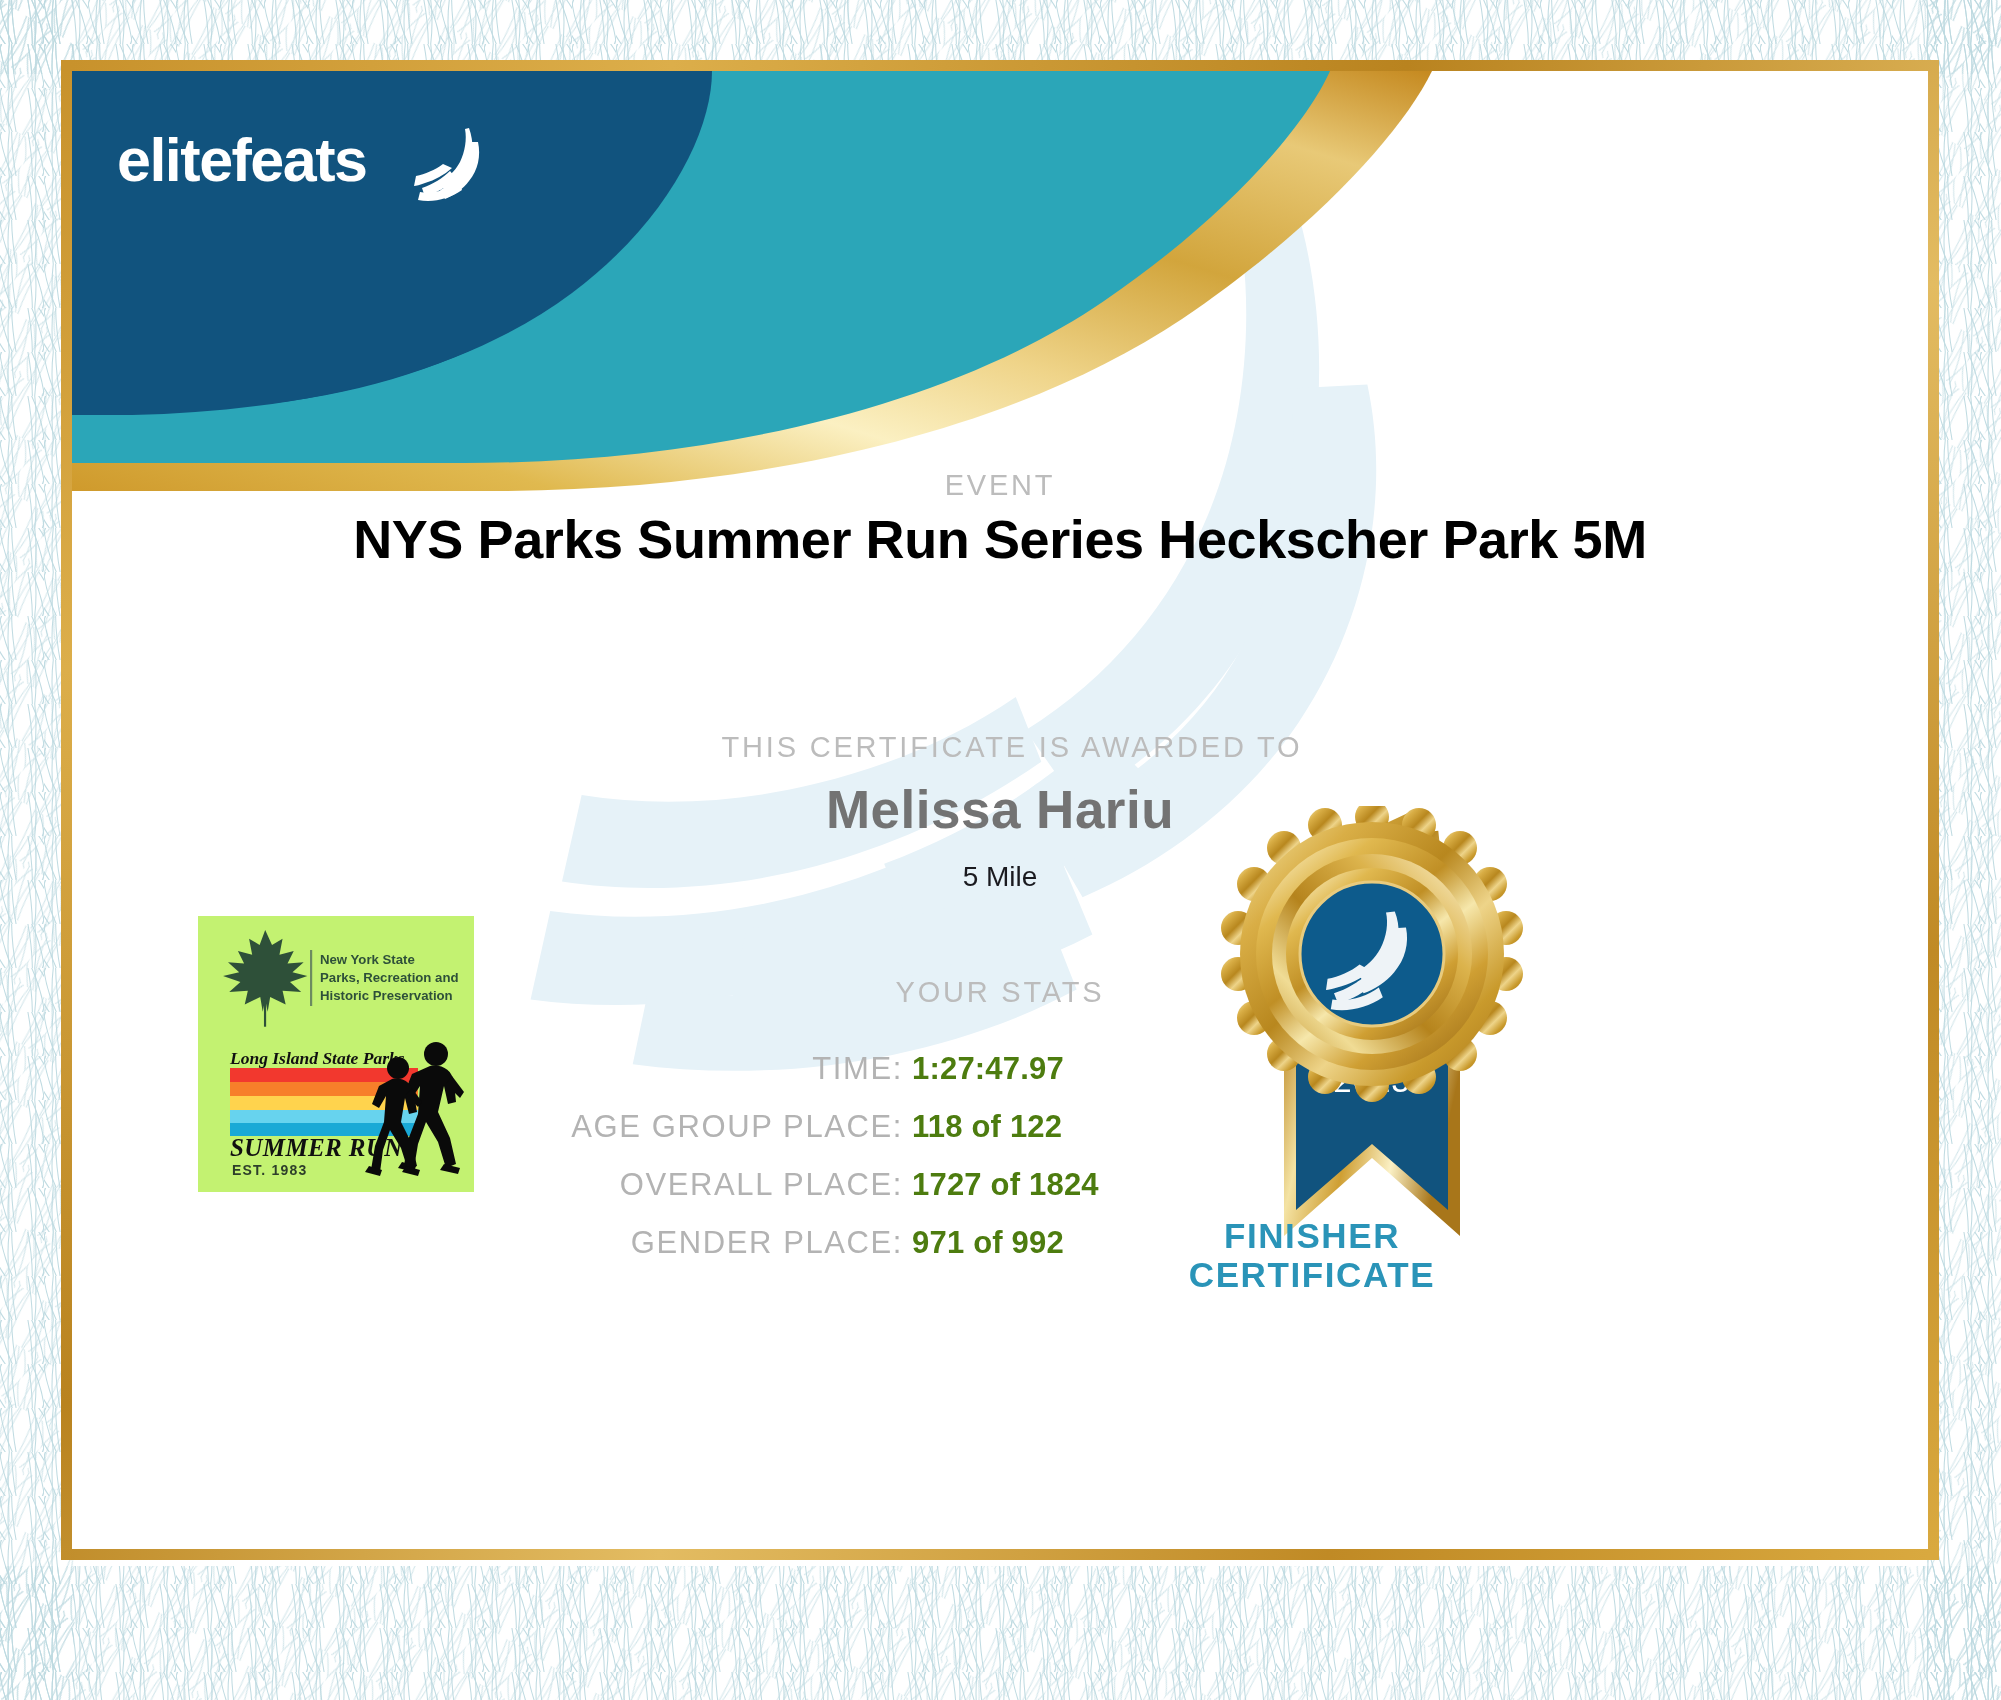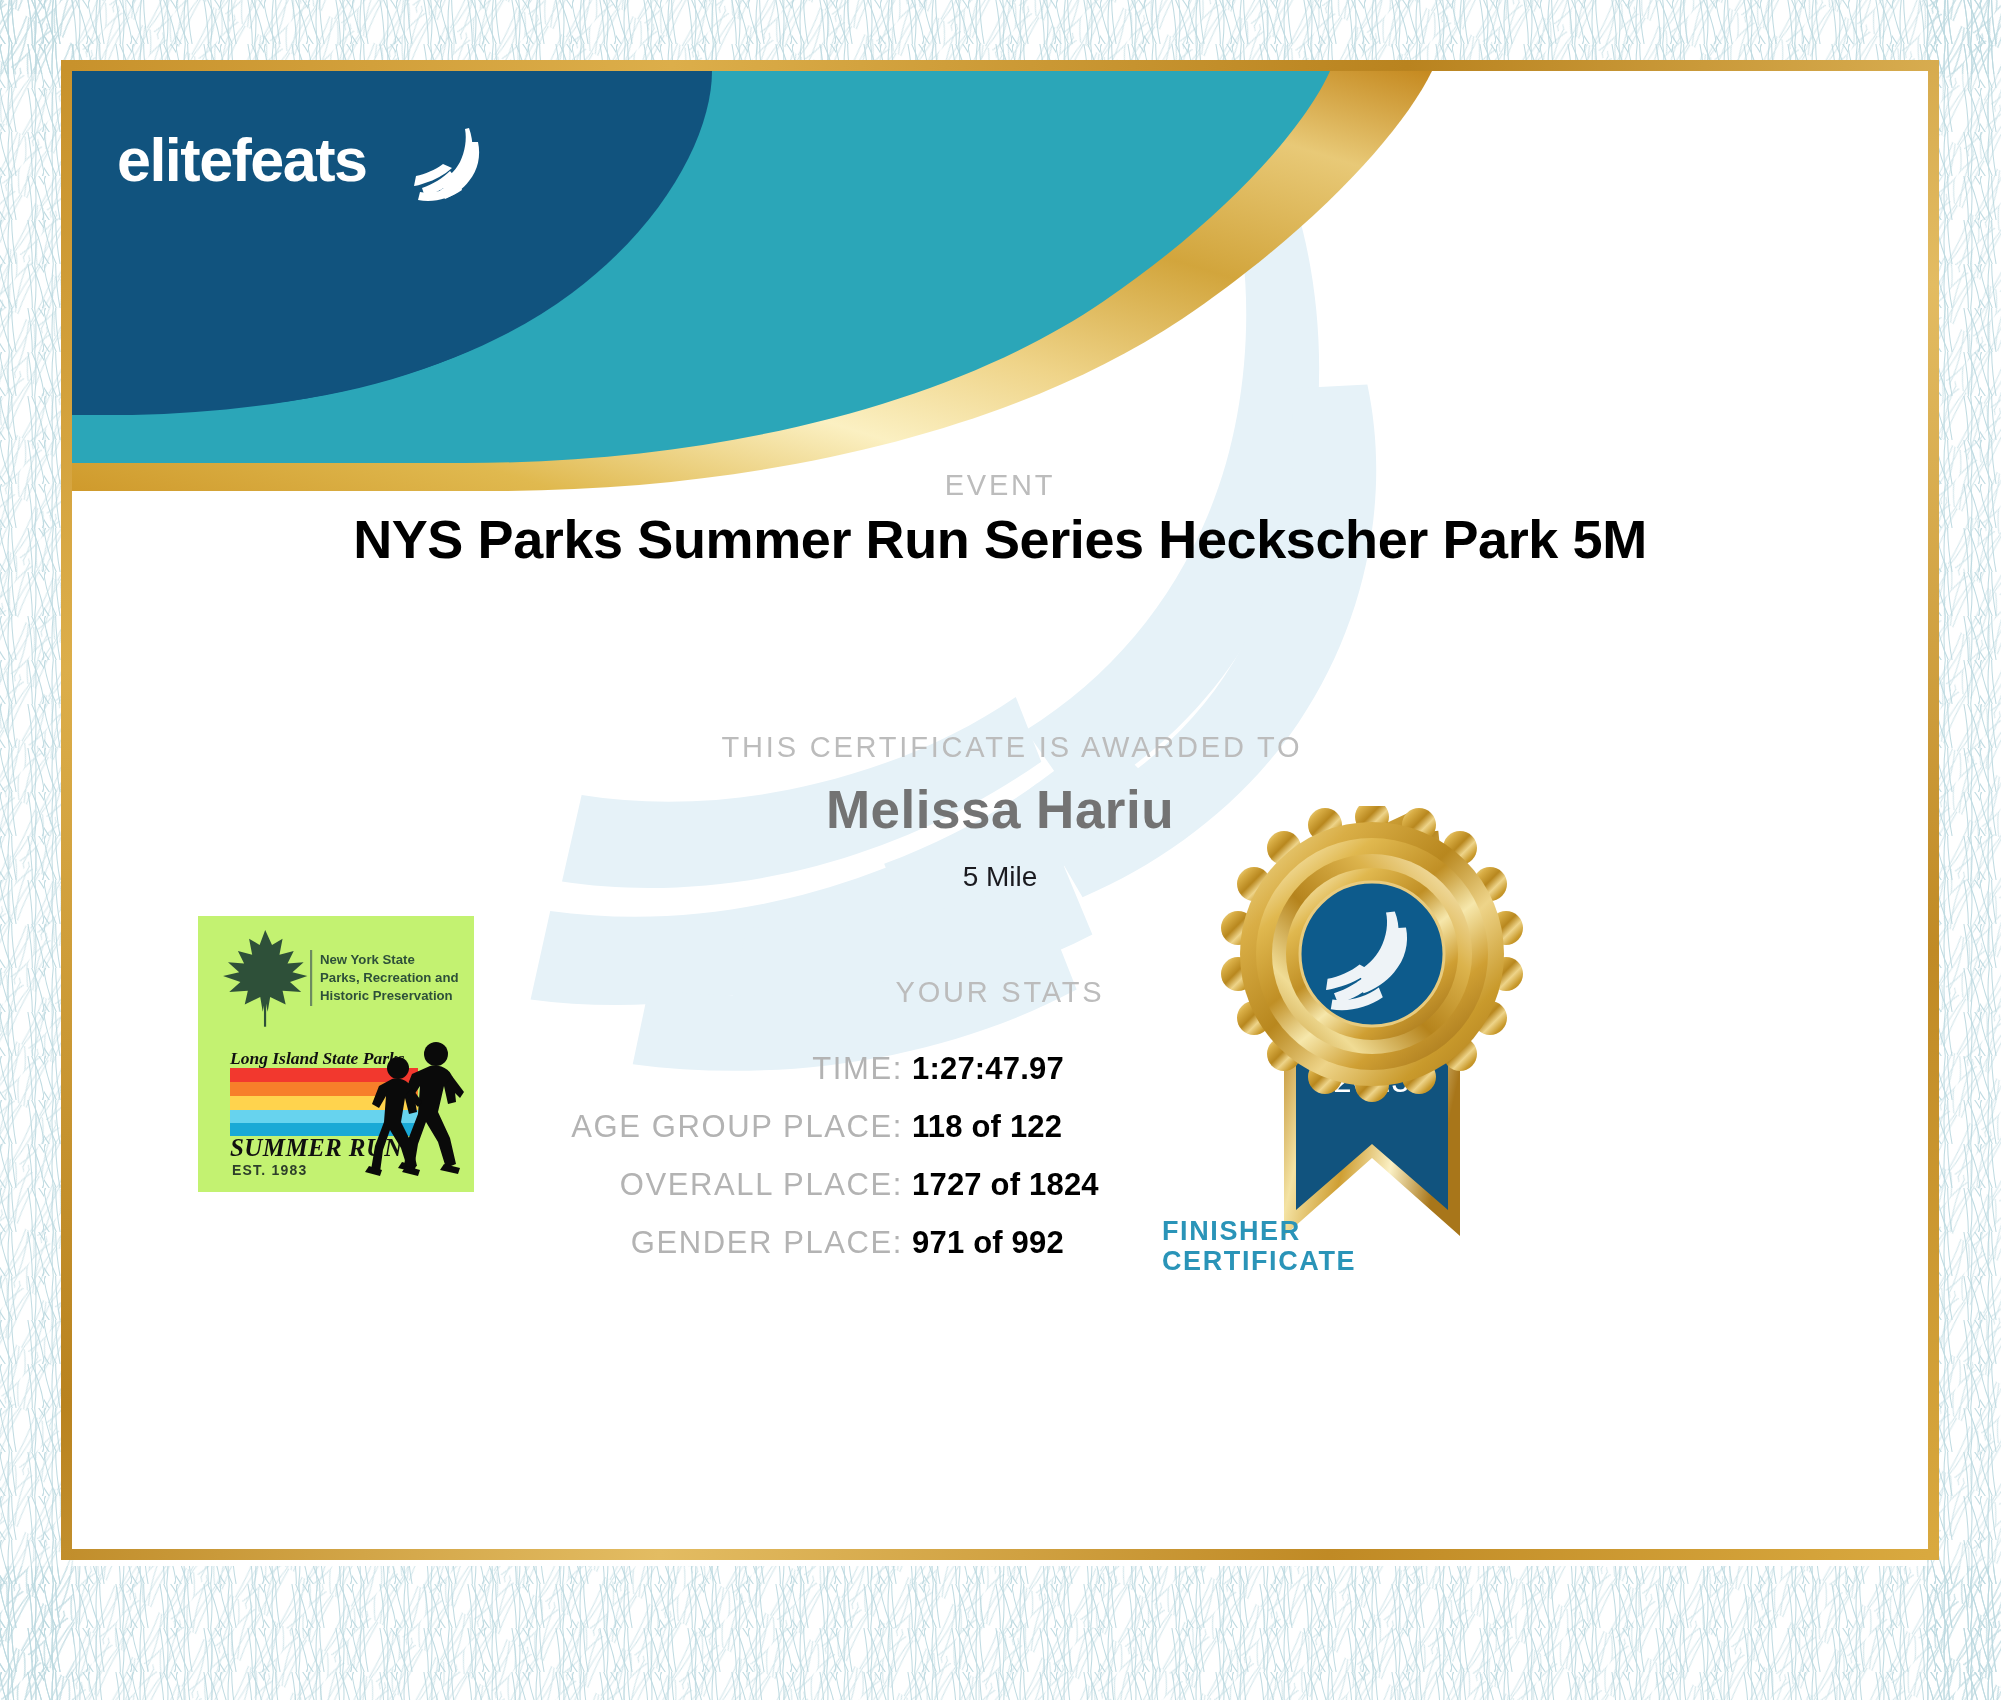--- a/index.html
+++ b/index.html
@@ -69,32 +69,32 @@
   .stats-table{position:absolute;left:0;top:965px;width:100%;}
   .stat-row{display:flex;align-items:baseline;margin-bottom:22px;margin-top:15px;}
   .stat-lbl{
     flex:0 0 840px;text-align:right;
     font-family:"Liberation Sans",sans-serif;
     color:#b3b3b3;font-size:31px;letter-spacing:1.6px;padding-right:9px;
   }
   .stat-val{
     flex:0 0 auto;text-align:right;
     font-family:"Liberation Sans",sans-serif;
-    color:#000000;font-size:31px;font-weight:bold;letter-spacing:0.2px;
+    color:#4d7c0f;font-size:31px;font-weight:bold;letter-spacing:0.2px;
   }
 
   
   .nys-logo{position:absolute;left:126px;top:845px;width:276px;height:276px;z-index:6;background:#d946ef;}
 
   
   .medal{position:absolute;left:1140px;top:735px;z-index:6;}
   .finisher-cap{
-    position:absolute;left:1090px;top:1145px;width:300px;text-align:left;z-index:6;
-    font-family:"Liberation Sans",sans-serif;
-    font-size:27px;font-weight:bold;color:#2a94b8;letter-spacing:1.6px;line-height:1.12;
+    position:absolute;left:1090px;top:1145px;width:300px;text-align:center;z-index:6;
+    font-family:"Liberation Sans",sans-serif;
+    font-size:35px;font-weight:bold;color:#2a94b8;letter-spacing:1.6px;line-height:1.12;
   }
 </style>
 </head>
 <body>
 
 <svg id="guilloche" width="2001" height="1700">
   <defs>
     <g id="gl-unit">
       <g stroke="#bcd9e0" stroke-width="1.05" fill="none" opacity="0.95">
         <ellipse cx="0" cy="0" rx="14" ry="52"></ellipse>

